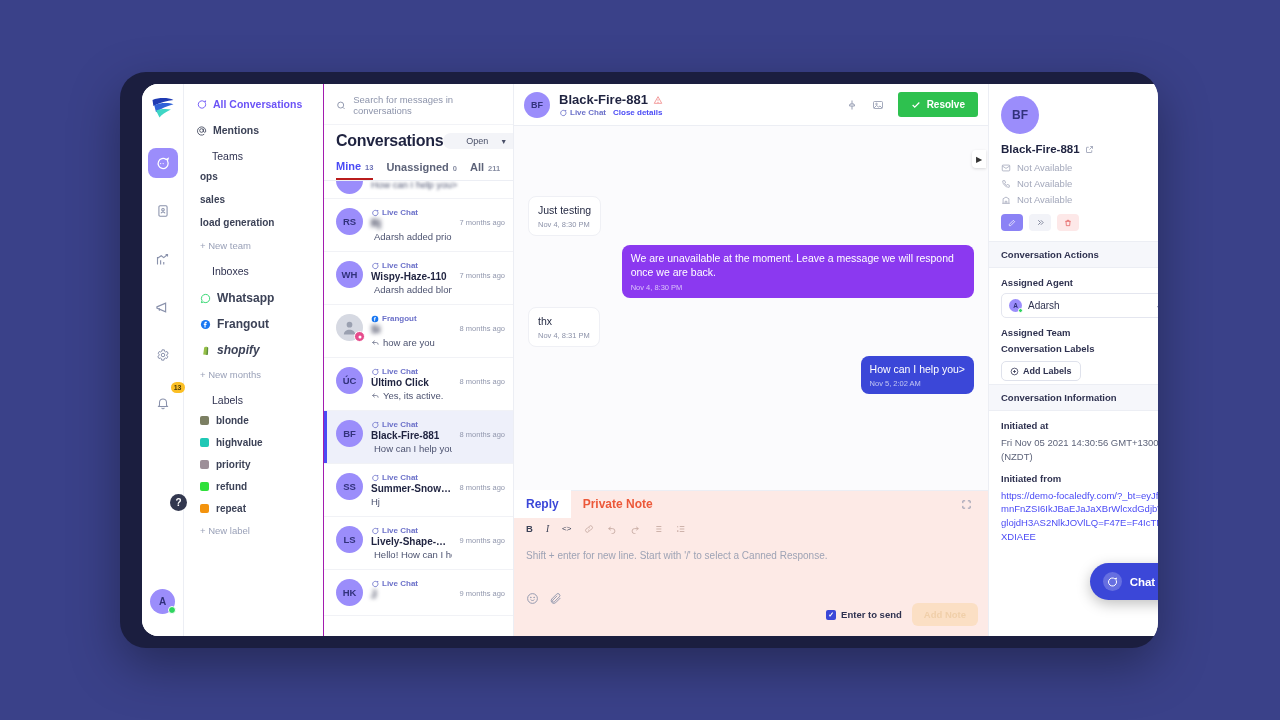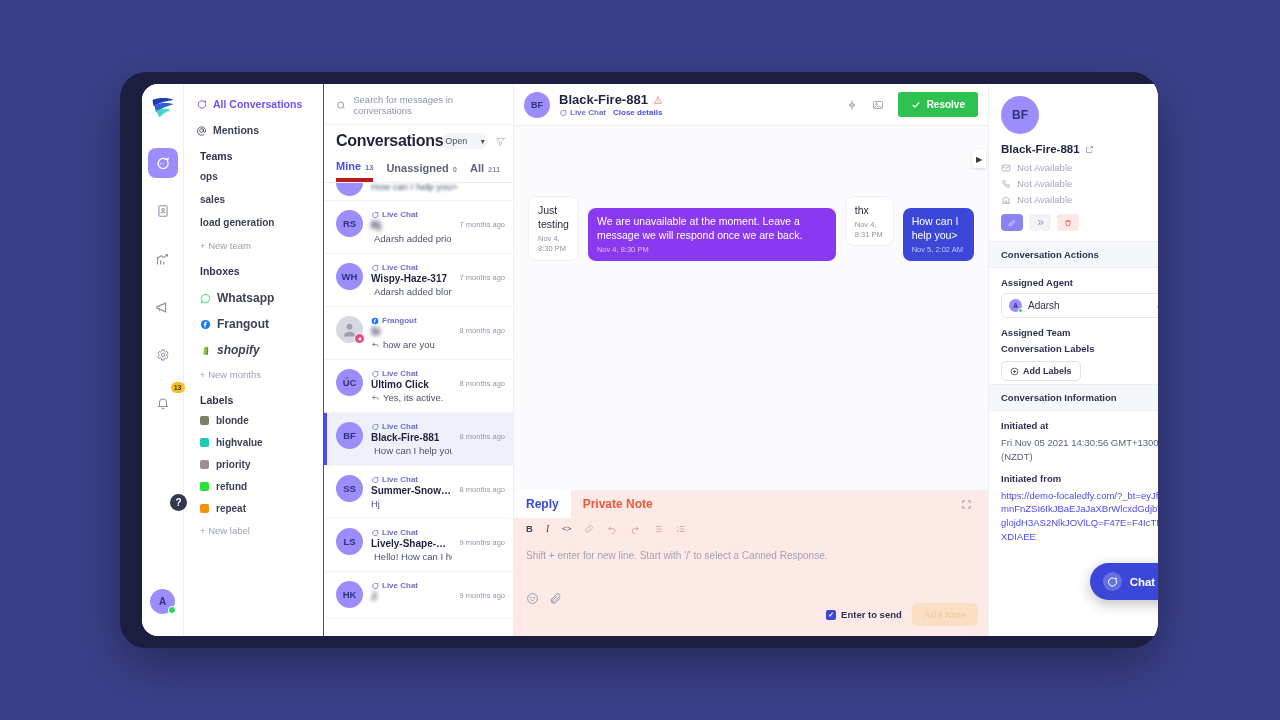--- a/index.html
+++ b/index.html
@@ -76,22 +76,22 @@
     padding: 14px 10px 8px 12px; font-size: 10.5px; color: #3c4257;
     overflow: hidden;
   }
   .side-top-item {
     display: flex; align-items: center; gap: 6px;
     font-weight: 700; font-size: 10.5px;
     margin-bottom: 14px; color: #6b53f6;
   }
   .side-top-item.muted { color: #3c4257; }
   .side-head {
-    font-weight: 700; font-size: 10.5px; color: #2f3250;
-    margin: 12px 0 9px 4px;
+    font-weight: 400; font-size: 10.5px; color: #2f3250;
+    margin: 12px 0 9px 16px;
   }
   .side-sub {
     font-weight: 700; font-size: 10px; color: #3c4257;
     margin: 0 0 12px 4px;
   }
   .side-new {
     font-size: 9.5px; color: #9aa1b8; margin: 0 0 14px 4px;
   }
   .side-inbox {
     display: flex; align-items: center; gap: 6px;
@@ -118,32 +118,32 @@
     border-bottom: 1px solid #f2f3f7;
   }
   .cl-title-row {
     display: flex; align-items: center; justify-content: space-between;
     padding: 7px 10px 4px 12px;
   }
   .cl-title { font-size: 16px; font-weight: 700; color: #1f2340; letter-spacing: -.3px; }
   .cl-select {
     display: flex; align-items: center; gap: 12px;
     background: #f3f4f8; border-radius: 10px;
-    padding: 3px 2px; font-size: 9px; color: #4a5068;
+    padding: 3px 23px; font-size: 9px; color: #4a5068;
   }
   .cl-filter { color: #aeb4c8; margin-left: 7px; }
   .cl-tabs {
     display: flex; align-items: center; gap: 13px;
     padding: 6px 10px 0 12px; border-bottom: 1px solid #eceef4;
   }
   .cl-tab {
     font-size: 11px; font-weight: 700; color: #5d6379;
     padding-bottom: 6px; display: flex; align-items: baseline; gap: 4px;
   }
-  .cl-tab.active { color: #4b4bf5; border-bottom: 4px solid #b91c1c; }
+  .cl-tab.active { color: #4b4bf5; border-bottom: 2px solid #b91c1c; }
   .cl-tab .cnt { font-size: 7.5px; font-weight: 700; color: #868ca2; }
   .cl-tab.active .cnt { color: #6b70b5; }
   .cl-scroll { flex: 1; overflow: hidden; position: relative; }
 
   .conv {
     display: flex; gap: 8px; padding: 9px 8px 9px 12px;
     border-bottom: 1px solid #f1f2f6; position: relative;
   }
   .conv.selected { background: #eef0fa; }
   .conv.selected::before {
@@ -579,21 +579,21 @@
             </div>
             <div class="conv">
               <div class="av ">WH</div>
               <div class="conv-body">
                 <div class="conv-chan">
                   <svg width="8" height="8" viewBox="0 0 24 24" fill="none" stroke="currentColor" stroke-width="2.4">
                     <path d="M21 12a8 8 0 1 1-3.2-6.4L21 4l-1.2 3.6A8 8 0 0 1 21 12z"></path>
                   </svg>
                   <span>Live Chat</span>
                 </div>
-                <div class="conv-name">Wispy-Haze-317</div>
+                <div class="conv-name">Wispy-Haze-110</div>
                 <div class="conv-prev">
                   <svg width="9" height="9" viewBox="0 0 24 24" fill="none" stroke="#6b7089" stroke-width="1.9">
                     <circle cx="12" cy="12" r="9"></circle>
                     <path d="M12 11v5"></path>
                     <circle cx="12" cy="7.8" r=".8" fill="#6b7089"></circle>
                   </svg>
                   <span>Adarsh added blonde</span>
                 </div>
               </div>
               <div class="conv-time">7 months ago</div>
@@ -767,21 +767,21 @@
             <svg width="10" height="10" viewBox="0 0 24 24" fill="none" stroke="currentColor" stroke-width="3">
                 <path d="M4 12l5 5L20 6"></path>
               </svg>
             <span>Resolve</span>
           </div>
         </div>
       </div>
 
       <div class="thread">
         <div class="thread-collapse">▶</div>
-        <div id="bubble-rows" style="display:flex;flex-direction:row;gap:9px;margin-top:58px">
+        <div id="bubble-rows" style="display:flex;flex-direction:column;gap:9px;margin-top:58px">
             <div class="bubble inbound">
               <div>Just testing</div>
               <div class="ts">Nov 4, 8:30 PM</div>
             </div>
             <div class="bubble outbound">
               <div>We are unavailable at the moment. Leave a message we will respond once we are back.</div>
               <div class="ts">Nov 4, 8:30 PM</div>
             </div>
             <div class="bubble inbound">
               <div>thx</div>

